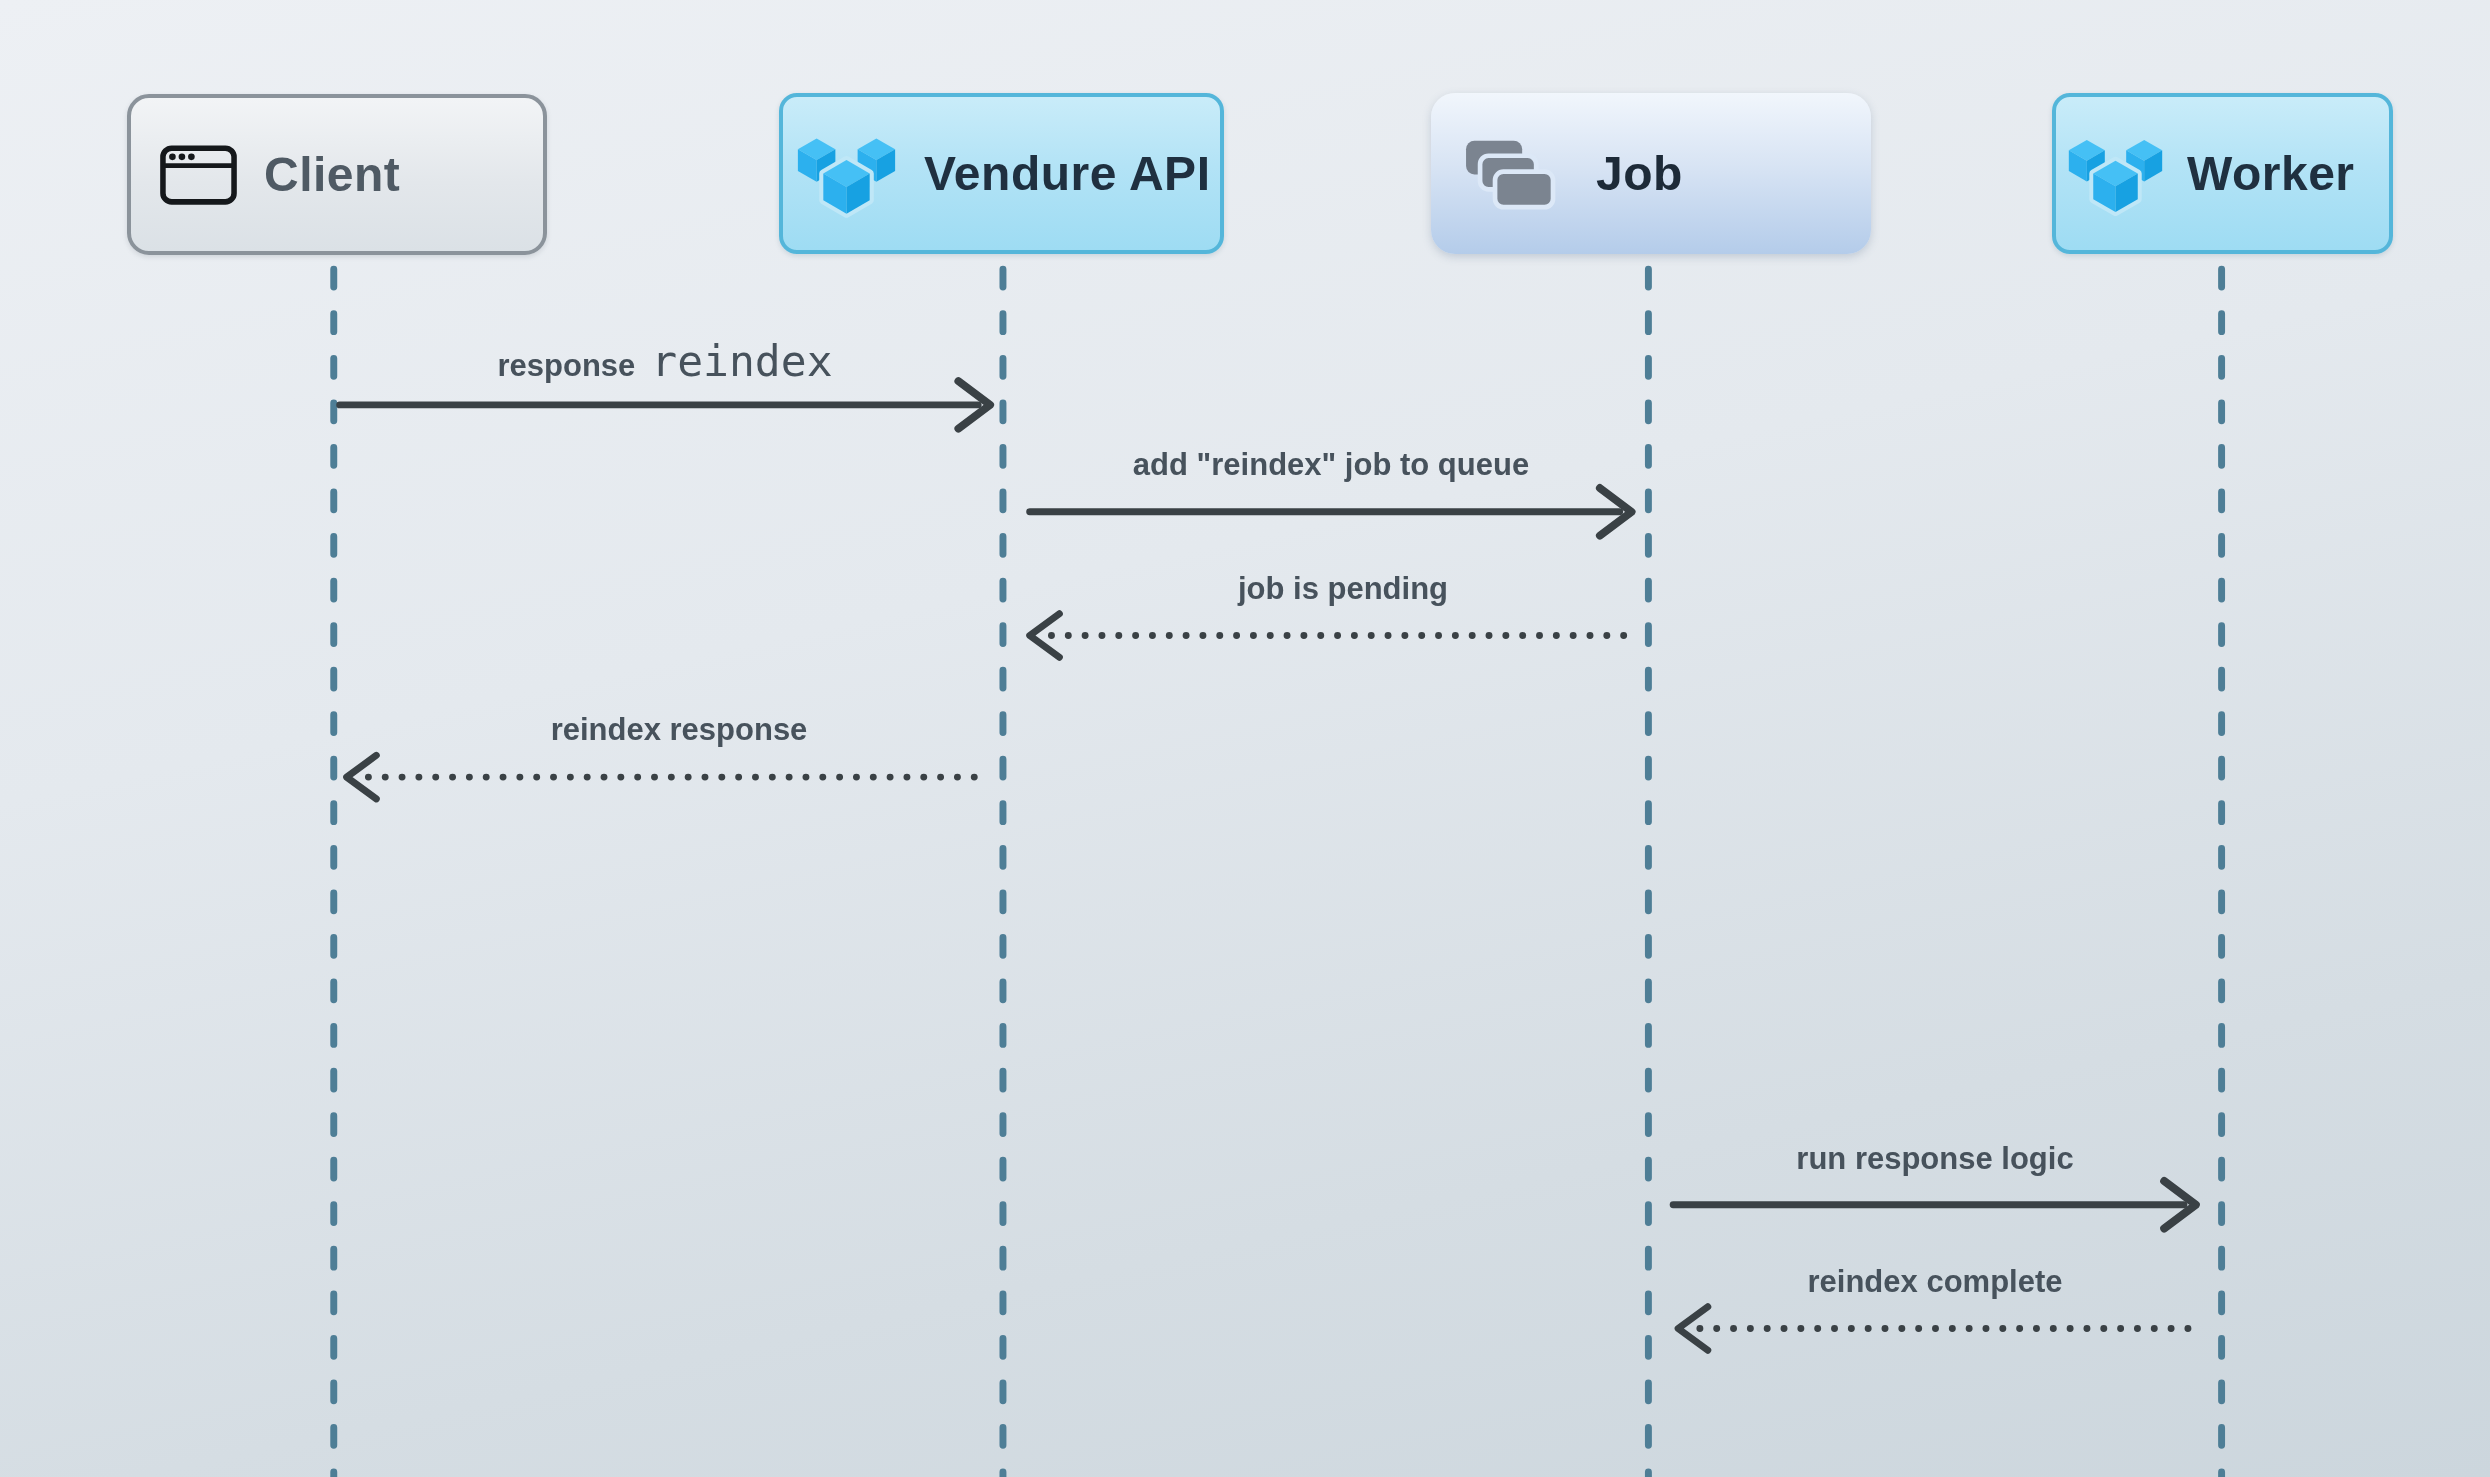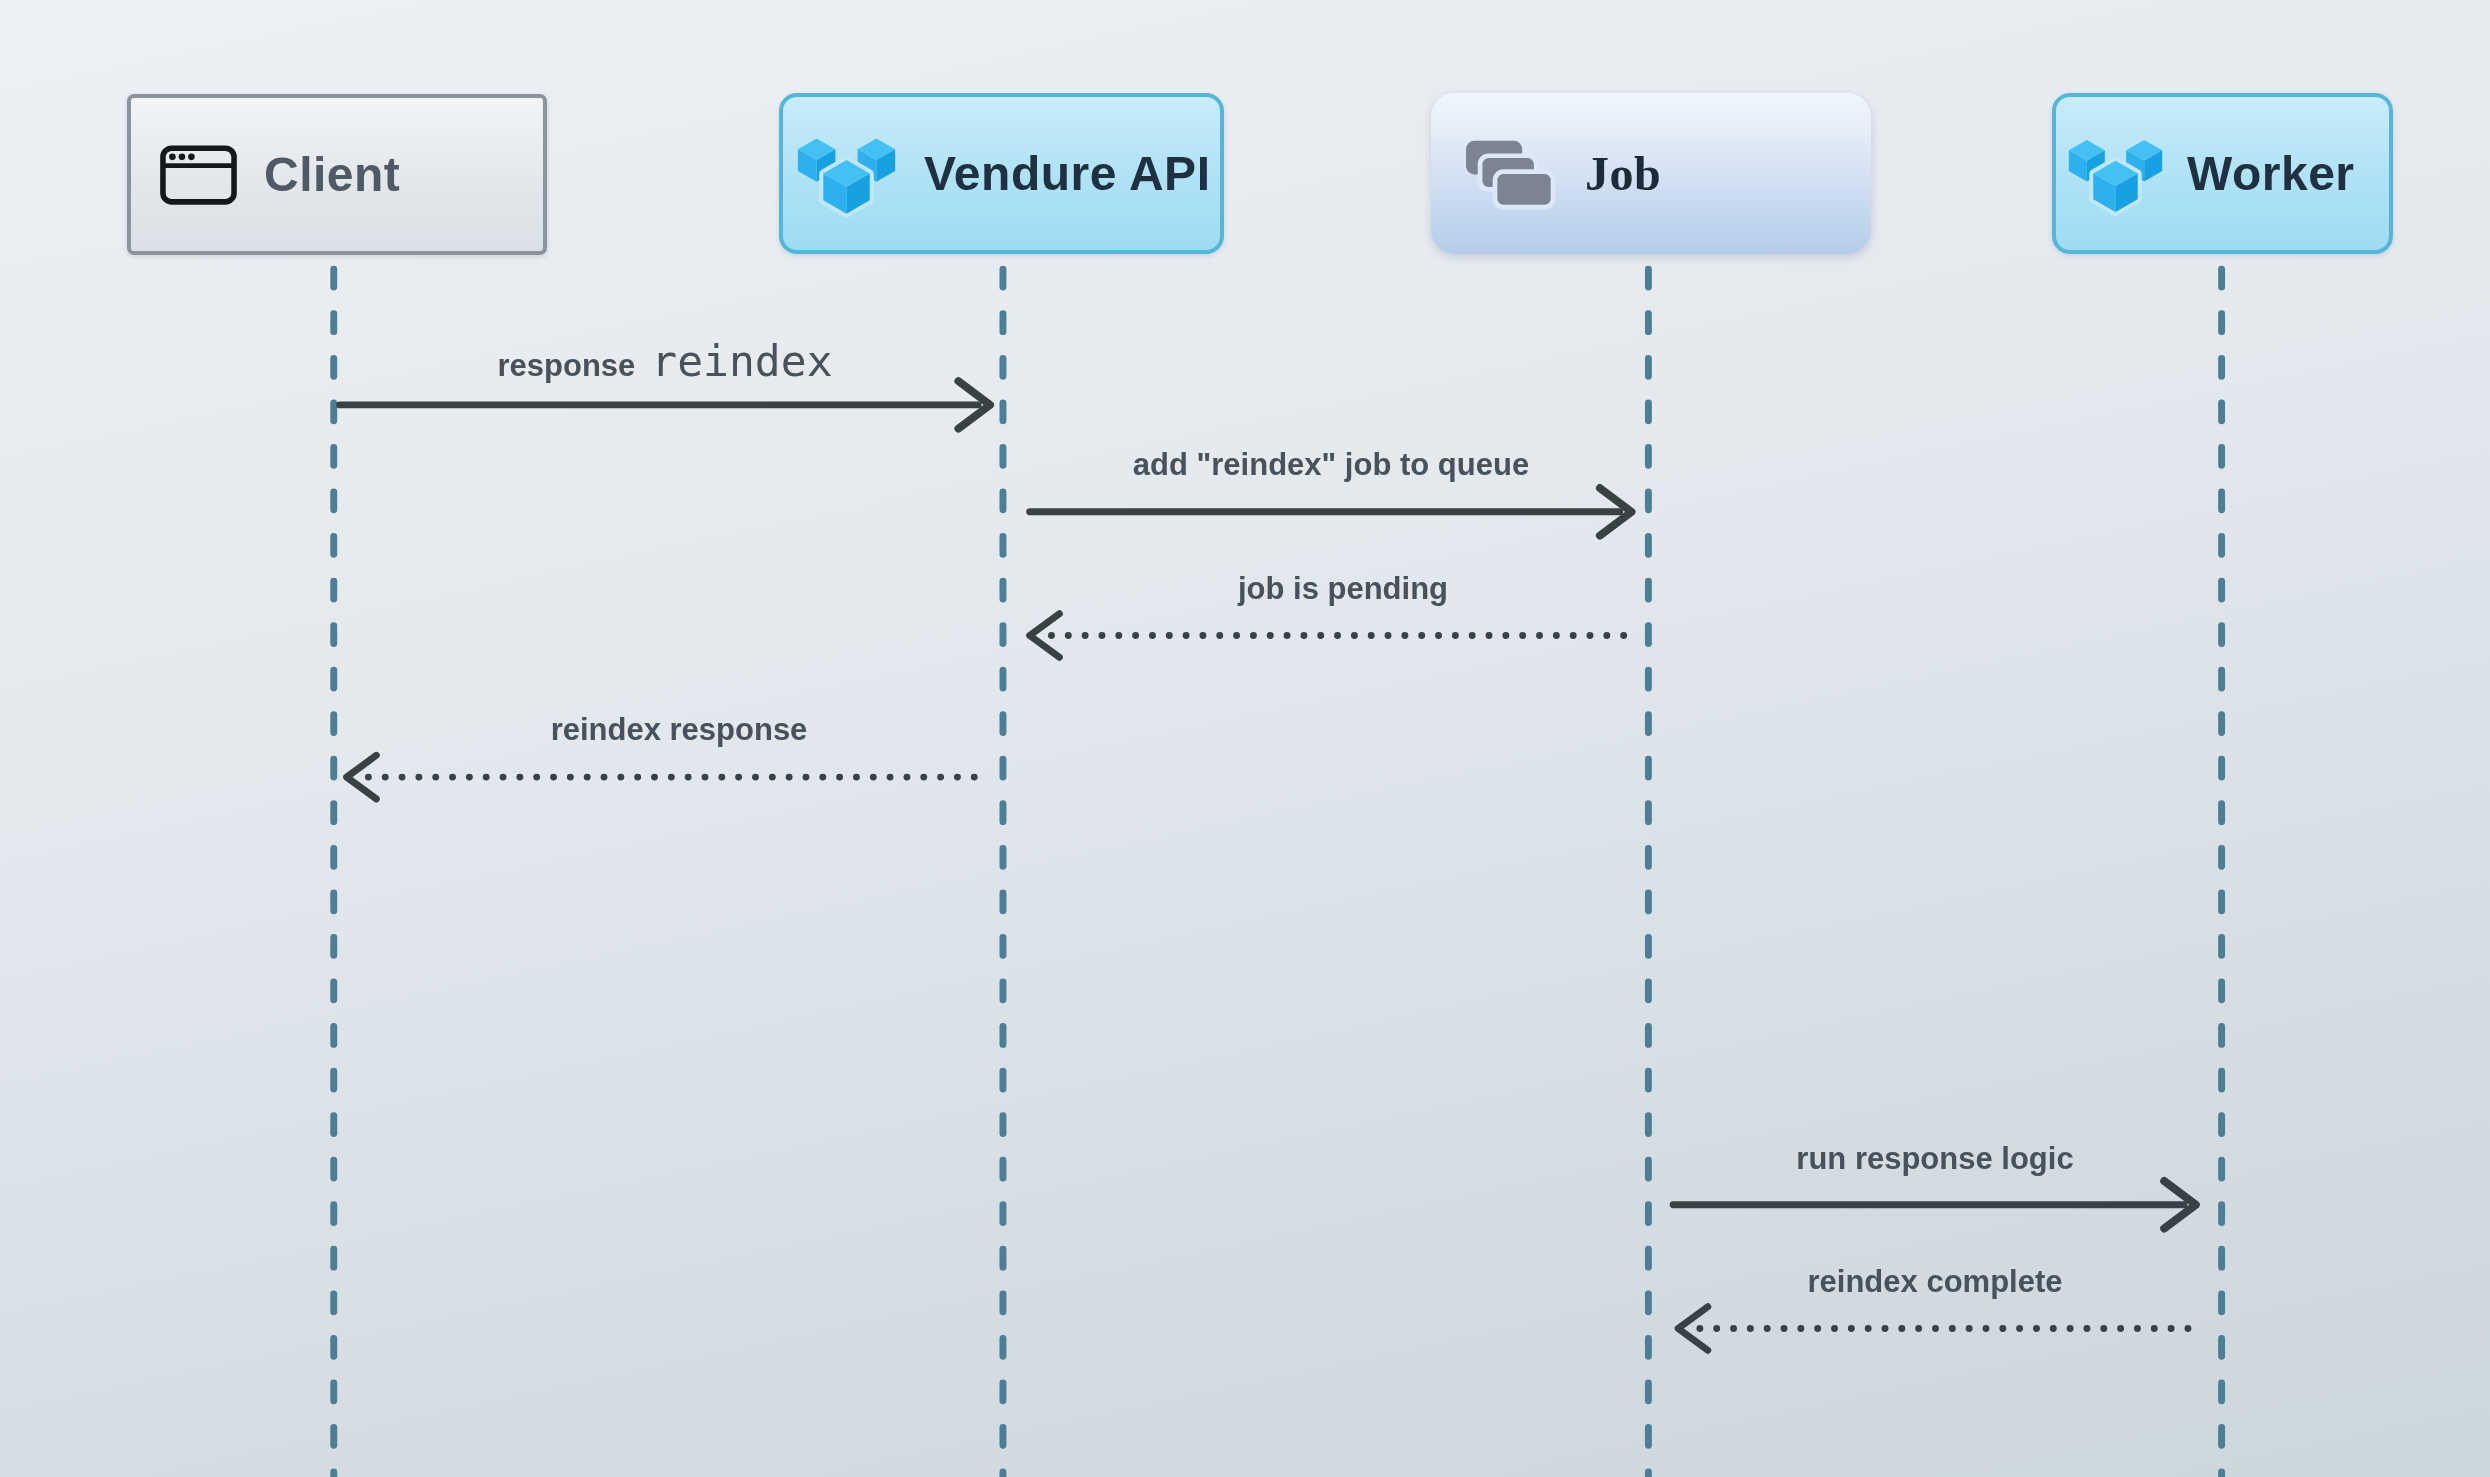--- a/index.html
+++ b/index.html
@@ -29,43 +29,42 @@
   .actor .label {
     font-weight: 700;
     font-size: 48px;
     letter-spacing: 0.5px;
     white-space: nowrap;
   }
   .actor-client {
     left: 127px; top: 94px; width: 420px;
     background: linear-gradient(180deg, #f2f4f6 0%, #e3e7eb 55%, #dbe1e6 100%);
     border: 4px solid #8b939b;
-    border-radius: 7px;
+    border-radius: 22px;
     padding-left: 28px;
     gap: 26px;
     box-shadow: 0 2px 5px rgba(90,100,110,0.18);
   }
   .actor-client .label { color: #4f5a64; }
   .actor-blue {
     background: linear-gradient(180deg, #c9ecf9 0%, #b3e3f6 45%, #9edcf3 100%);
     border: 4px solid #54b6da;
     border-radius: 18px;
     box-shadow: 0 2px 5px rgba(80,120,140,0.20);
   }
   .actor-blue .label { color: #1f3040; }
   .actor-vendure { left: 779px; top: 93px; width: 445px; padding-left: 12px; gap: 26px; }
   .actor-job {
     left: 1431px; top: 93px; width: 440px;
     background: linear-gradient(180deg, #f1f6fc 0%, #d8e4f4 45%, #b4ccea 100%);
     border: none;
     border-radius: 24px;
     padding-left: 32px;
-    gap: 28px;
+    gap: 39px;
     box-shadow: 0 3px 8px rgba(110,130,155,0.30);
-    font-family: Liberation Serif, serif;
   }
   .actor-job .label { color: #1d2a38; }
   .actor-worker { left: 2052px; top: 93px; width: 341px; padding-left: 10px; gap: 22px; }
   .msg {
     position: absolute;
     transform: translateX(-50%);
     white-space: nowrap;
     font-weight: 700;
     font-size: 31px;
     line-height: 38px;

